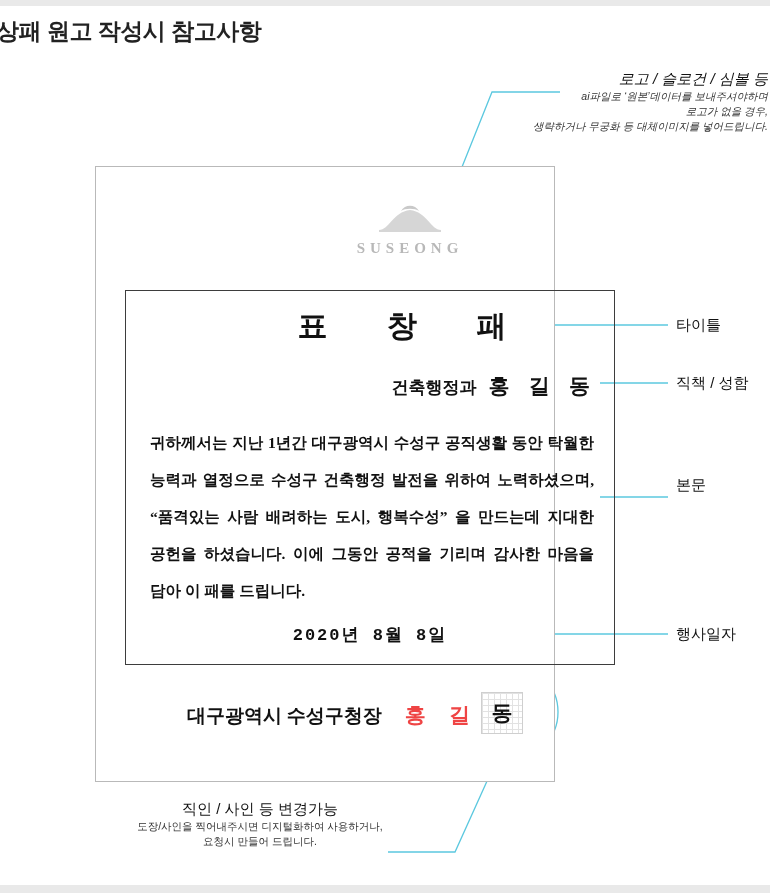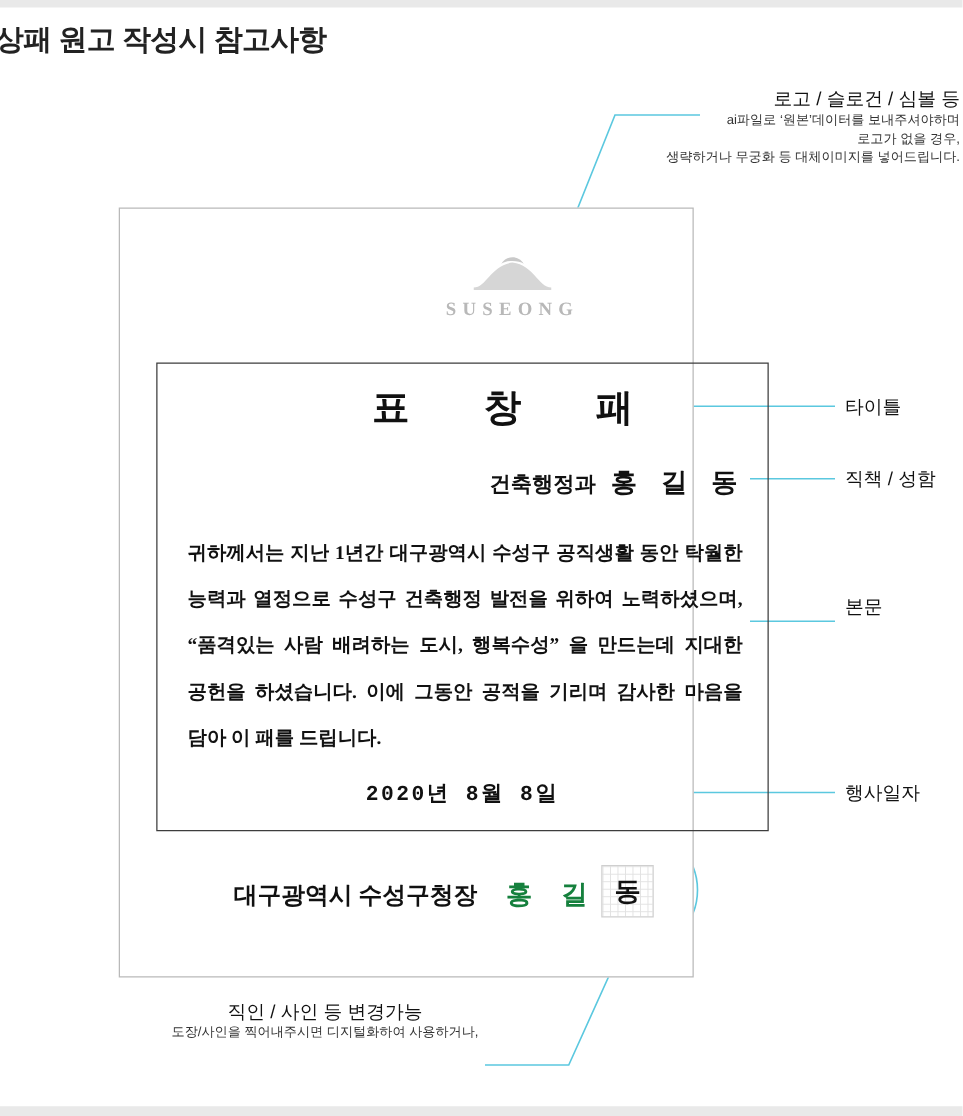--- a/index.html
+++ b/index.html
@@ -162,21 +162,21 @@
   }
   .issuer-org {
     font-size: 19px;
     font-weight: 700;
     color: #111;
     font-family: "Liberation Serif", serif;
   }
   .issuer-name {
     font-size: 21px;
     font-weight: 700;
-    color: #15803d;
+    color: #ef4444;
     letter-spacing: 9px;
     margin-left: 23px;
     font-family: "Liberation Serif", serif;
   }
   .seal {
     display: inline-block;
     position: relative;
     width: 42px;
     height: 42px;
     vertical-align: -12px;
@@ -276,28 +276,29 @@
 </div>
 
 <div class="body-text">귀하께서는 지난 1년간 대구광역시 수성구 공직생활 동안 탁월한 능력과 열정으로 수성구 건축행정 발전을 위하여 노력하셨으며, “품격있는 사람 배려하는 도시, 행복수성” 을 만드는데 지대한 공헌을 하셨습니다. 이에 그동안 공적을 기리며 감사한 마음을 담아 이 패를 드립니다.</div>
 
 <div class="event-date">2020년 8월 8일</div>
 
 <div class="issuer-row">
   <span class="issuer-org">대구광역시 수성구청장</span><span class="issuer-name">홍 길</span><span class="seal"><span class="seal-grid"></span><span class="seal-char">동</span></span>
 </div>
 
-<div class="anno anno-right" style="left:348px; top:70px; width:420px;">
+<div class="anno anno-right" style="left:348px; top:70px; width:420px;font-style:italic;">
   <div class="anno-head">로고 / 슬로건 / 심볼 등</div>
   <div class="anno-sub">ai파일로 ‘원본’데이터를 보내주셔야하며</div>
   <div class="anno-sub">로고가 없을 경우,</div>
   <div class="anno-sub">생략하거나 무궁화 등 대체이미지를 넣어드립니다.</div>
 </div>
 
 <div class="label-right" style="left:676px; top:316px;">타이틀</div>
 <div class="label-right" style="left:676px; top:374px;">직책 / 성함</div>
 <div class="label-right" style="left:676px; top:476px;">본문</div>
 <div class="label-right" style="left:676px; top:625px;">행사일자</div>
 
 <div class="anno anno-center" style="left:130px; top:800px; width:260px;">
   <div class="anno-head">직인 / 사인 등 변경가능</div>
   <div class="anno-sub">도장/사인을 찍어내주시면 디지털화하여 사용하거나,</div>
+  <div class="anno-sub">요청시 만들어 드립니다.</div>
 </div>
 
 </body></html>

